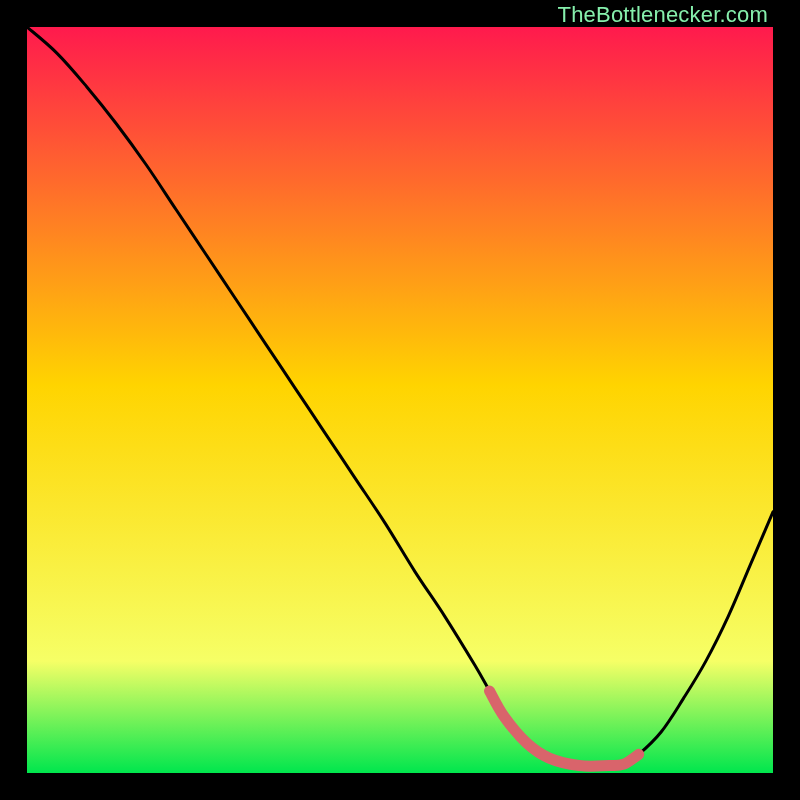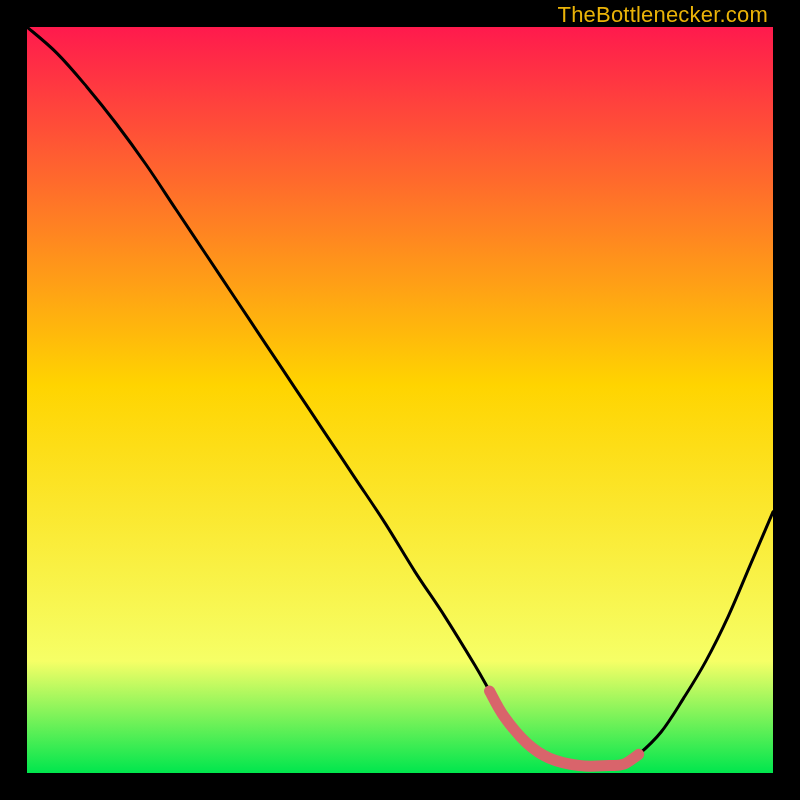--- a/index.html
+++ b/index.html
@@ -23,21 +23,21 @@
     position: absolute;
     left: 0;
     top: 0;
     width: 746px;
     height: 746px;
   }
   .watermark {
     position: absolute;
     top: 2px;
     right: 32px;
-    color: #eab308;
+    color: #86efac;
     font-size: 22px;
     font-weight: 500;
     letter-spacing: 0.2px;
     user-select: none;
   }
 </style>
 </head>
 <body>
 
 <div class="watermark">TheBottlenecker.com</div>

